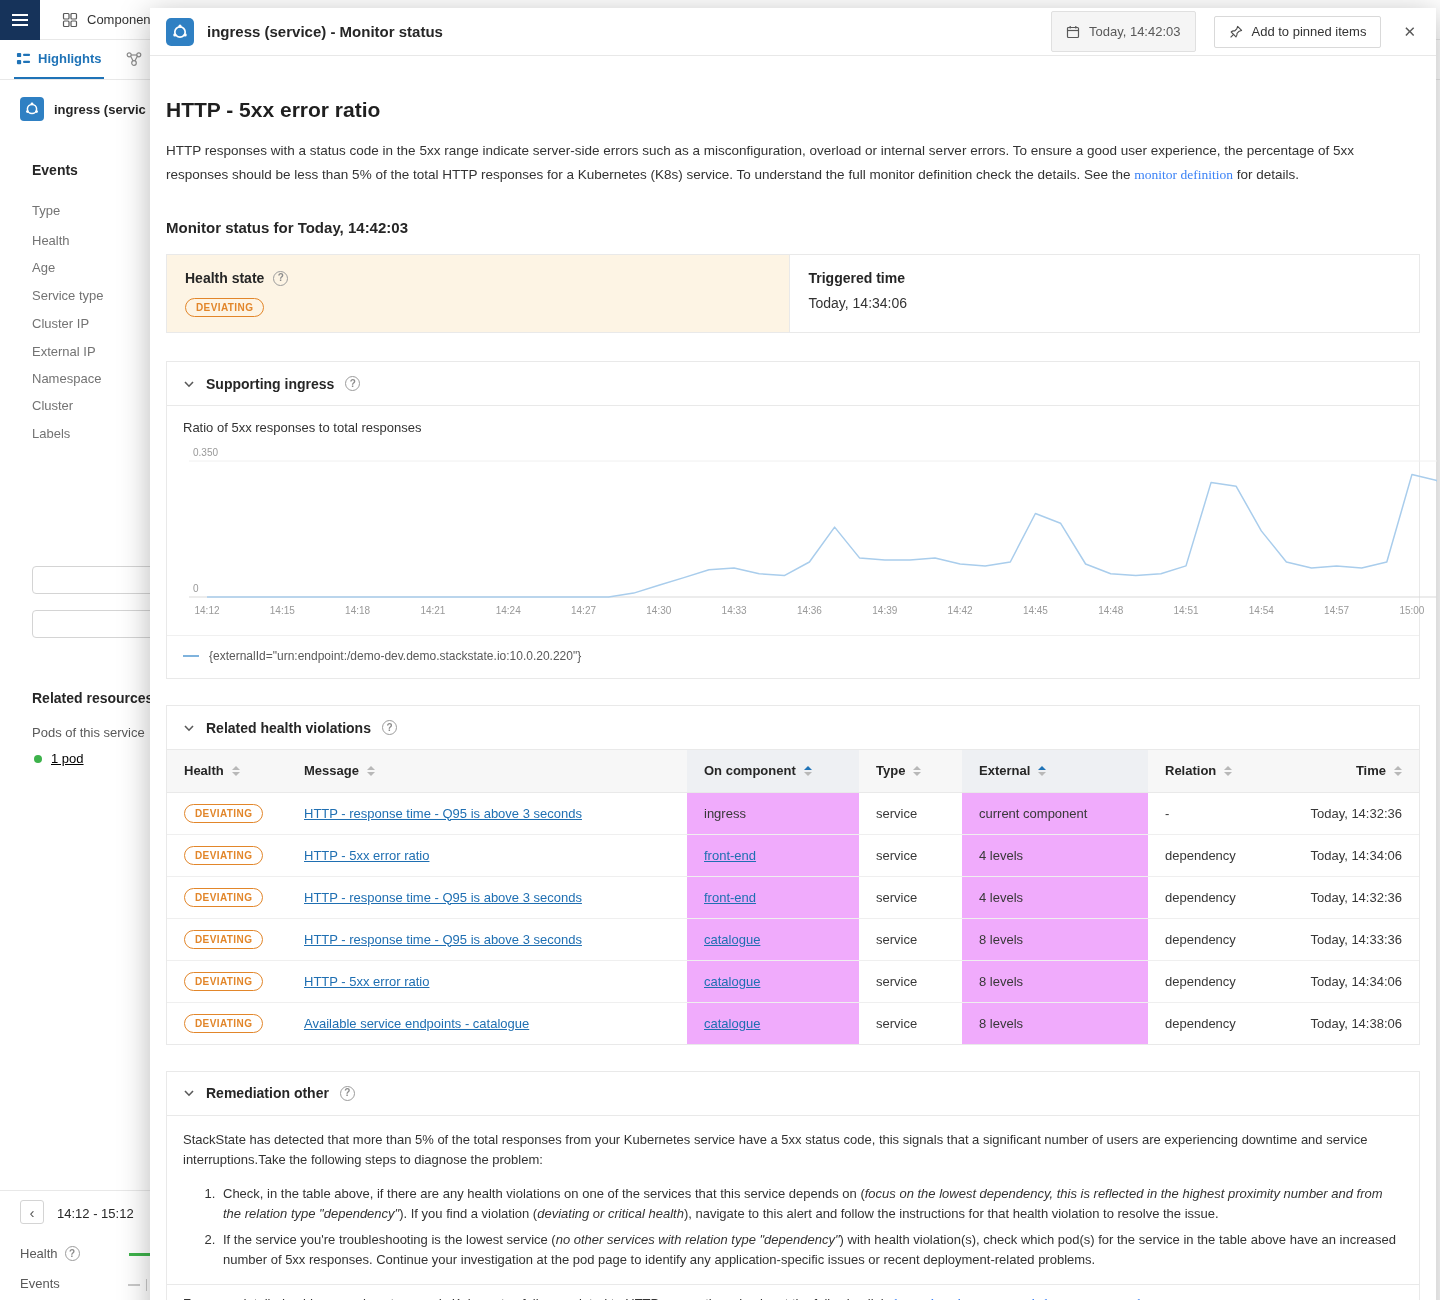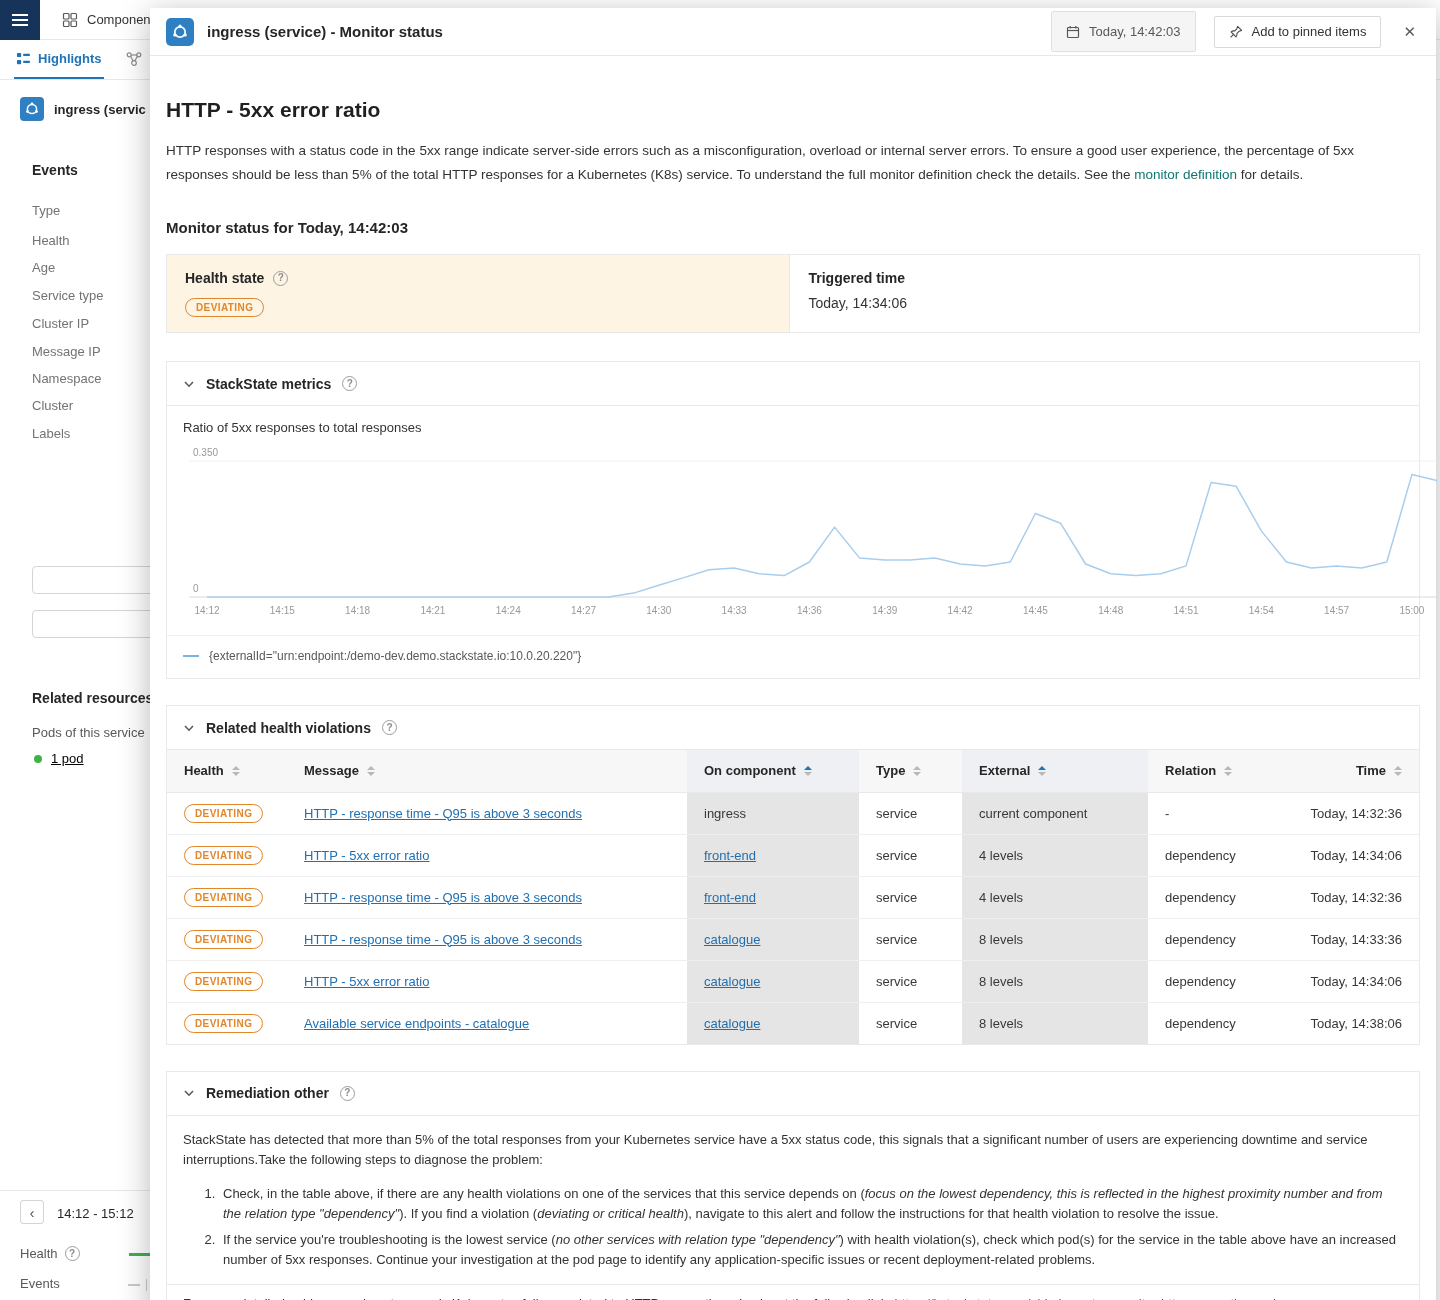--- a/index.html
+++ b/index.html
@@ -57,21 +57,21 @@
   .mh-right { display: flex; align-items: center; gap: 18px; }
   .date-btn { display: flex; align-items: center; gap: 9px; height: 41px; padding: 0 14px;
     background: #f5f5f5; border: 1px solid #e0e0e0; border-radius: 2px; font-size: 13px; color: #595959; }
   .pin-btn { display: flex; align-items: center; gap: 9px; height: 32px; padding: 0 14px;
     background: #fff; border: 1px solid #d9d9d9; border-radius: 2px; font-size: 13px; color: #333; }
   .close-x { font-size: 15px; color: #595959; cursor: pointer; padding: 4px; }
 
   .modal-body { padding: 0 16px; }
   .monitor-title { margin-top: 42px; font-size: 21px; font-weight: 700; color: #1f1f1f; }
   .desc { margin-top: 17px; font-size: 13.5px; line-height: 24px; color: #333; }
-  .link { color: #0f766e; cursor: pointer; text-decoration: none; }
+  .link { color: #3b82f6; cursor: pointer; text-decoration: none; font-family: Liberation Serif, serif; }
   .status-heading { margin-top: 32px; font-size: 15px; font-weight: 700; }
 
   .health-panel { margin-top: 18px; border: 1px solid #e9e9e9; display: flex; }
   .hp-left { flex: 0 0 49.8%; background: #fdf4e4; padding: 15px 18px 15px; border-right: 1px solid #e9e9e9; }
   .hp-right { padding: 15px 18px; }
   .hp-label-row { display: flex; align-items: center; gap: 9px; }
   .hp-label { font-size: 14px; font-weight: 700; color: #262626; }
   .hp-value { margin-top: 9px; font-size: 14px; color: #333; }
 
   .badge { display: inline-block; margin-top: 12px; padding: 3px 10px 2px; border: 1px solid #e2862a;
@@ -94,21 +94,21 @@
   .legend-row { margin-top: 10px; border-top: 1px solid #f0f0f0; padding: 13px 16px 15px;
     display: flex; align-items: center; gap: 10px; }
   .legend-swatch { width: 16px; height: 2px; background: #7fb3dd; flex: 0 0 auto; }
   .legend-label { font-size: 12px; color: #595959; }
 
   .vtable { width: 100%; border-collapse: collapse; table-layout: fixed; }
   .vtable th { background: #f7f7f7; height: 42px; font-size: 13px; font-weight: 700; color: #262626;
     text-align: left; padding: 0 8px 0 17px; border-bottom: 1px solid #e9e9e9; cursor: pointer; }
   .vtable th.shaded { background: #eef0f3; }
   .vtable td { font-size: 13px; color: #383838; padding: 11px 8px 11px 17px; border-bottom: 1px solid #efefef; }
-  .vtable td.shaded { background: #e5e5e5; }
+  .vtable td.shaded { background: #f0abfc; }
   .vtable tr:last-child td { border-bottom: none; }
   .vtable td.col-time, .vtable th.col-time { padding-right: 17px; }
   .th-inner { display: flex; align-items: center; gap: 8px; }
   .th-inner.right { justify-content: flex-end; }
   .sorter { display: inline-flex; flex-direction: column; gap: 2px; }
   .c-up { width: 0; height: 0; border-left: 4px solid transparent; border-right: 4px solid transparent; border-bottom: 4px solid #b8b8b8; }
   .c-down { width: 0; height: 0; border-left: 4px solid transparent; border-right: 4px solid transparent; border-top: 4px solid #b8b8b8; }
   .sorter.up-active .c-up { border-bottom-color: #1f73b7; }
   .tlink { color: #1f6fb2; text-decoration: underline; cursor: pointer; }
   .td-right { text-align: right; }
@@ -174,21 +174,21 @@
     </span>
     <span class="side-card-title">ingress (servic</span>
   </div>
 
   <div class="about-title">Events</div>
   <div class="field-label" style="top:203px">Type</div>
   <div class="field-label" style="top:233px">Health</div>
   <div class="field-label" style="top:260px">Age</div>
   <div class="field-label" style="top:288px">Service type</div>
   <div class="field-label" style="top:316px">Cluster IP</div>
-  <div class="field-label" style="top:344px">Message IP</div>
+  <div class="field-label" style="top:344px">External IP</div>
   <div class="field-label" style="top:371px">Namespace</div>
   <div class="field-label" style="top:398px">Cluster</div>
   <div class="field-label" style="top:426px">Labels</div>
 
   <div class="side-box" style="top:566px"></div>
   <div class="side-box" style="top:610px"></div>
 
   <div class="related-title">Related resources</div>
   <div class="pods-label">Pods of this service</div>
   <div class="pod-row">
@@ -262,21 +262,21 @@
         <div class="hp-label">Triggered time</div>
         <div class="hp-value">Today, 14:34:06</div>
       </div>
     </div>
 
     <section class="panel first">
       <div class="panel-header">
         <svg width="12" height="12" viewBox="0 0 12 12">
           <polyline points="2,4 6,8.2 10,4" fill="none" stroke="#595959" stroke-width="1.6"></polyline>
         </svg>
-        <span class="panel-title">StackState metrics</span>
+        <span class="panel-title">Supporting ingress</span>
         <span class="help-icon">?</span>
       </div>
       <div class="chart-pad">
         <div class="chart-title">Ratio of 5xx responses to total responses</div>
         <svg class="chart-svg" id="metric-chart" width="1254" height="180" viewBox="0 0 1254 180">
             <line x1="6" y1="16" x2="1254" y2="16" stroke="#f0f0f0" stroke-width="1"></line>
             <line x1="6" y1="152" x2="1254" y2="152" stroke="#d9d9d9" stroke-width="1"></line>
             <polyline points="24.0,152.0 49.1,152.0 74.2,152.0 99.3,152.0 124.4,152.0 149.5,152.0 174.6,152.0 199.7,152.0 224.8,152.0 249.9,152.0 275.0,152.0 300.1,152.0 325.2,152.0 350.3,152.0 375.4,152.0 400.5,152.0 425.6,152.0 450.7,148.1 475.8,140.3 500.9,132.6 526.0,124.8 551.1,122.9 576.2,128.7 601.3,130.6 626.4,117.0 651.6,82.1 676.7,113.1 701.8,115.1 726.9,115.1 752.0,113.1 777.1,119.0 802.2,120.9 827.3,117.0 852.4,68.5 877.5,78.2 902.6,119.0 927.7,128.7 952.8,130.6 977.9,128.7 1003.0,120.9 1028.1,37.4 1053.2,41.3 1078.3,85.9 1103.4,117.0 1128.5,122.9 1153.6,120.9 1178.7,122.9 1203.8,117.0 1228.9,29.6 1254.0,35.4 1279.1,97.6" fill="none" stroke="#a9cdec" stroke-width="1.5" stroke-linejoin="round"></polyline>
             <text x="10" y="11" font-size="10" fill="#999">0.350</text>
             <text x="10" y="147" font-size="10" fill="#999">0</text>

